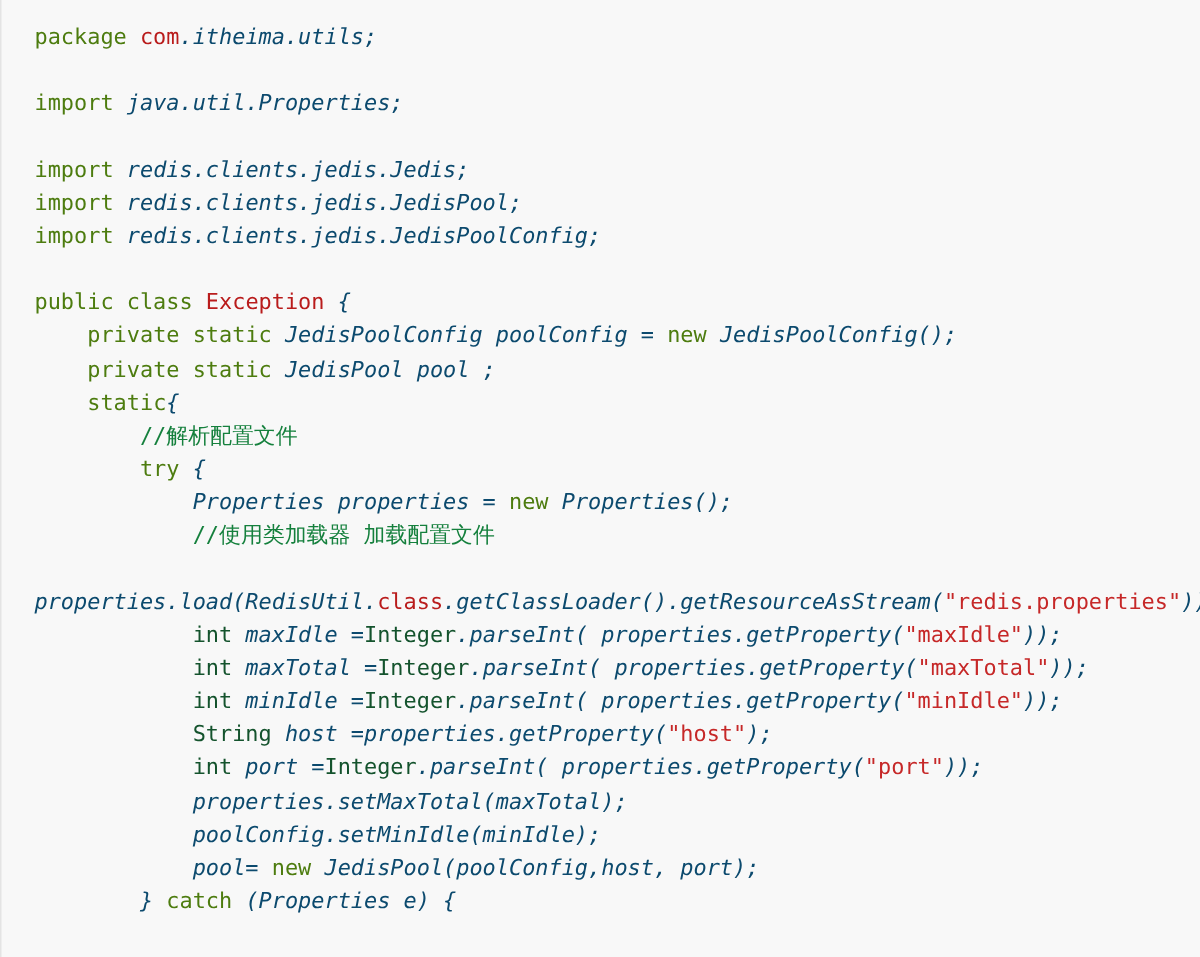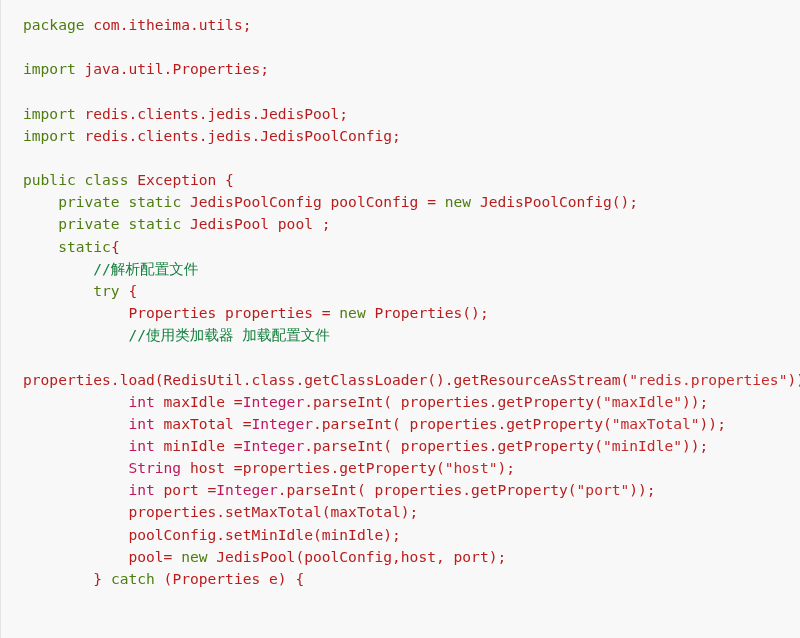--- a/index.html
+++ b/index.html
@@ -30,34 +30,35 @@
     white-space: pre;
     -moz-tab-size: 4;
     tab-size: 4;
   }
   .ln {
     display: block;
     min-height: 22.15px;
     padding-left: 22px;
   }
   .kw  { color: #4d7c0f; }   
-  .typ { color: #be185d; }   
+  .typ { color: #14532d; }   
   .cls { color: #b91c1c; }   
   .str { color: #c62828; }   
   .cmt { color: #15803d; }   
-  .pln { color: #b91c1c; }
+  .pln { color: #0c4a6e; font-style: italic; }
 </style>
 </head>
 <body>
 
 <div id="code-viewer">
   <pre id="code-block"><span class="ln"><span class="kw">package </span><span class="cls">com</span><span class="pln">.itheima.utils;</span>
 </span><span class="ln">
 </span><span class="ln"><span class="kw">import </span><span class="pln">java.util.Properties;</span>
 </span><span class="ln">
+</span><span class="ln"><span class="kw">import </span><span class="pln">redis.clients.jedis.Jedis;</span>
 </span><span class="ln"><span class="kw">import </span><span class="pln">redis.clients.jedis.JedisPool;</span>
 </span><span class="ln"><span class="kw">import </span><span class="pln">redis.clients.jedis.JedisPoolConfig;</span>
 </span><span class="ln">
 </span><span class="ln"><span class="kw">public class </span><span class="cls">Exception</span><span class="pln"> {</span>
 </span><span class="ln">    <span class="kw">private static </span><span class="pln">JedisPoolConfig poolConfig = </span><span class="kw">new </span><span class="pln">JedisPoolConfig();</span>
 </span><span class="ln">    <span class="kw">private static </span><span class="pln">JedisPool pool ;</span>
 </span><span class="ln">    <span class="kw">static</span><span class="pln">{</span>
 </span><span class="ln">        <span class="cmt">//解析配置文件</span>
 </span><span class="ln">        <span class="kw">try </span><span class="pln">{</span>
 </span><span class="ln">            <span class="pln">Properties properties = </span><span class="kw">new </span><span class="pln">Properties();</span>

